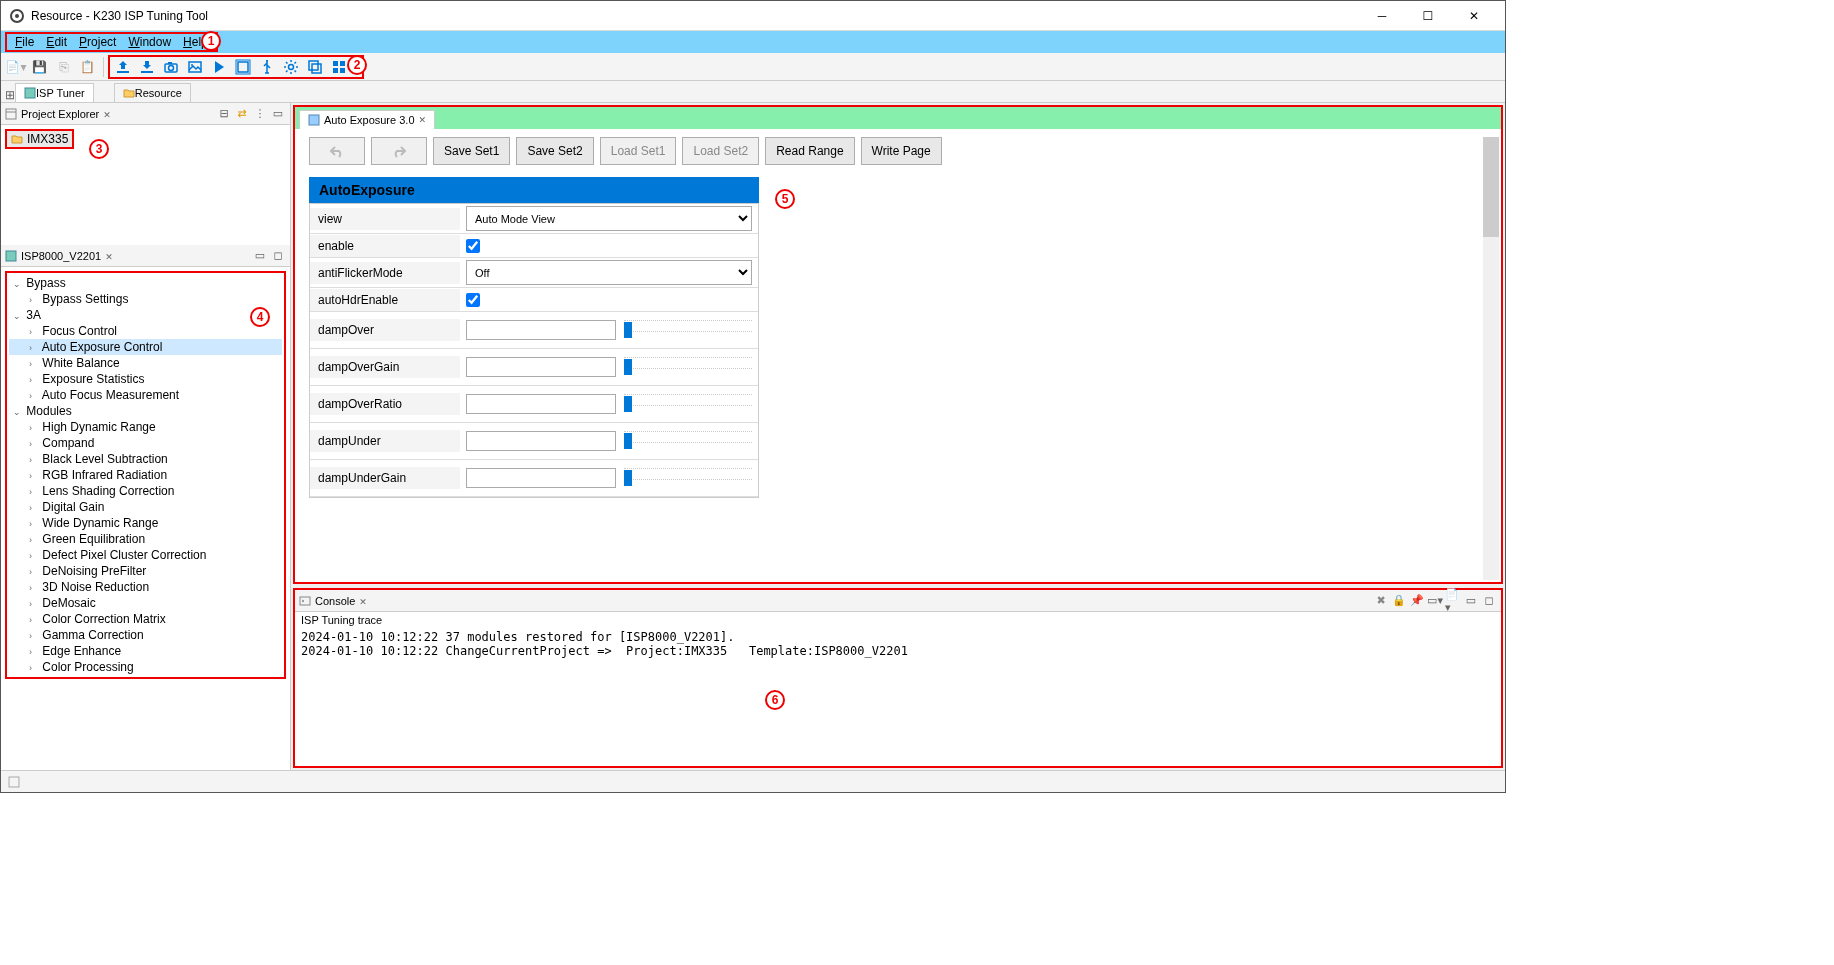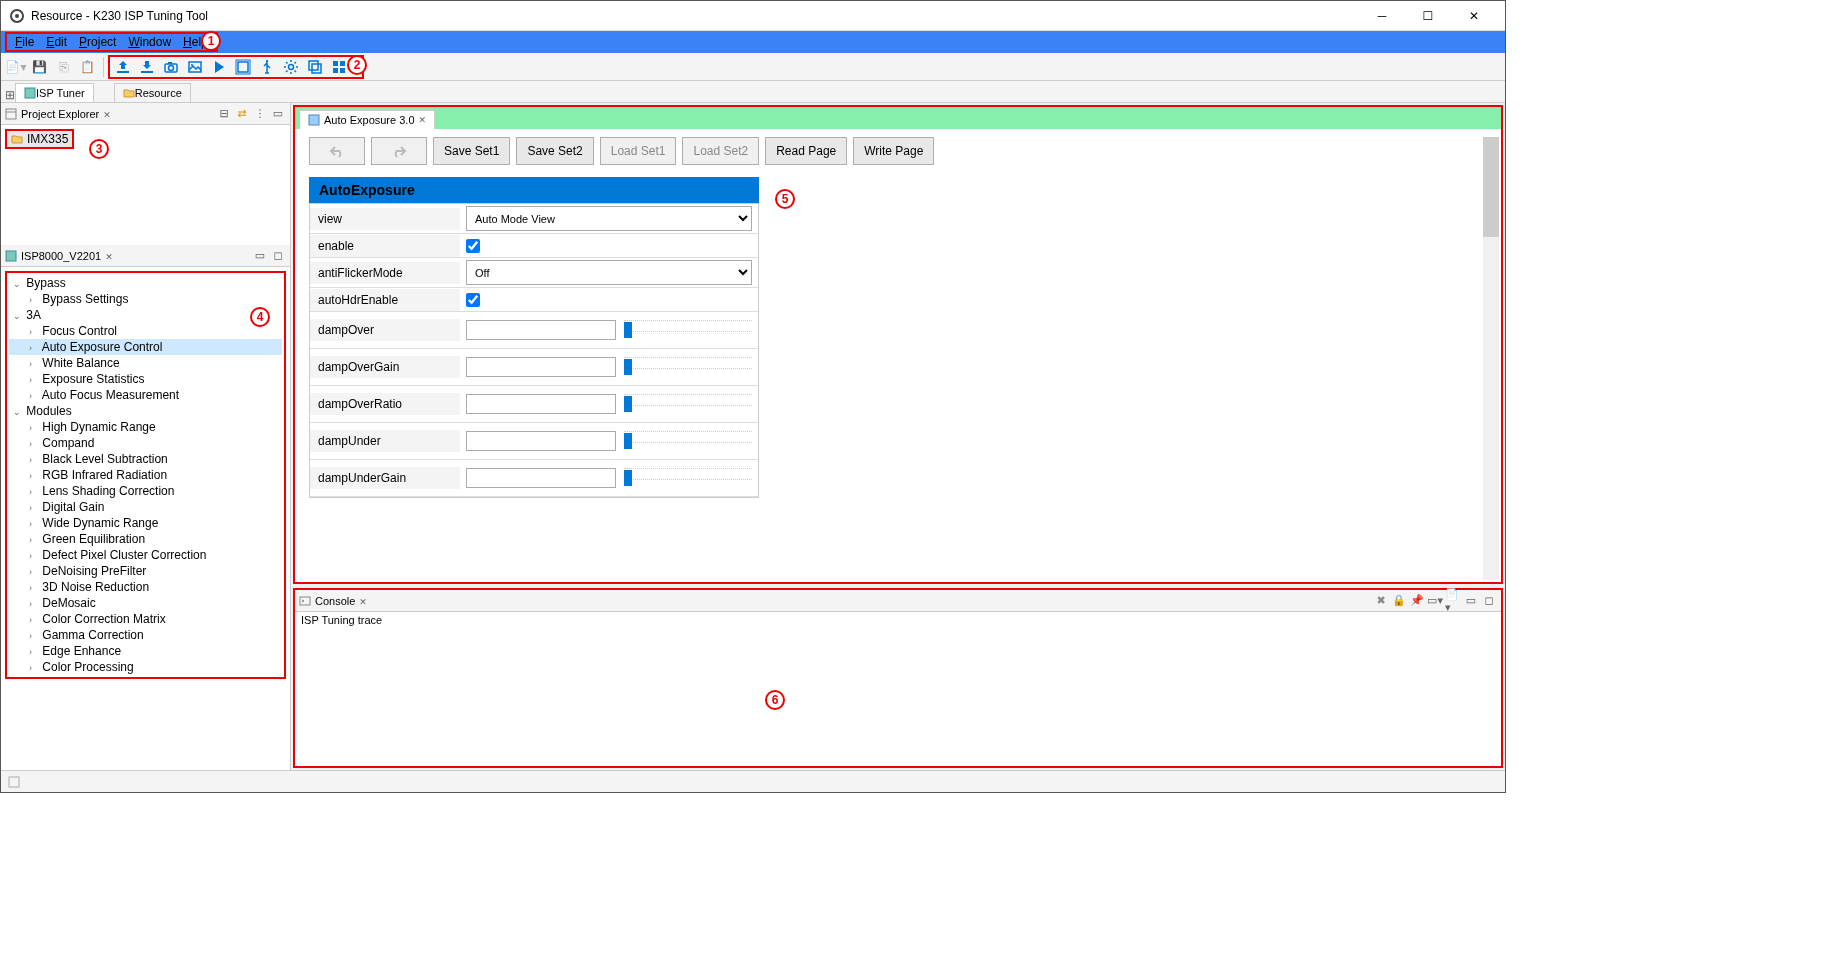--- a/index.html
+++ b/index.html
@@ -3,21 +3,21 @@
 <meta charset="utf-8">
 <style>
 * { box-sizing: border-box; margin: 0; padding: 0; }
 body { font-family: "Segoe UI", Tahoma, sans-serif; font-size: 12px; background: #fff; color: #000; overflow: hidden; }
 .window { width: 1506px; height: 793px; border: 1px solid #555; display: flex; flex-direction: column; background: #f0f0f0; }
 .titlebar { height: 30px; background: #fff; display: flex; align-items: center; padding: 0 8px; border-bottom: 1px solid #ddd; }
 .titlebar-icon { width: 16px; height: 16px; margin-right: 6px; }
 .titlebar-text { flex: 1; font-size: 12px; }
 .titlebar-controls { display: flex; gap: 0; }
 .titlebar-btn { width: 46px; height: 30px; display: flex; align-items: center; justify-content: center; font-size: 12px; cursor: pointer; }
-.menubar { height: 22px; background: #3b82f6; display: flex; align-items: center; padding: 0 4px; gap: 2px; position: relative; }
+.menubar { height: 22px; background: #7dd3fc; display: flex; align-items: center; padding: 0 4px; gap: 2px; position: relative; }
 .menubar-box { border: 2px solid #e00; padding: 0 2px; display: flex; align-items: center; height: 20px; }
 .menu-item { padding: 2px 6px; cursor: pointer; text-decoration: underline; text-decoration-color: transparent; }
 .menu-item::first-letter { text-decoration: underline; }
 .toolbar { height: 28px; background: #f4f4f4; display: flex; align-items: center; padding: 2px 4px; gap: 2px; border-bottom: 1px solid #ccc; position: relative; }
 .toolbar-box { border: 2px solid #e00; display: flex; align-items: center; gap: 2px; padding: 0 2px; height: 24px; }
 .toolbar-btn { width: 22px; height: 22px; display: flex; align-items: center; justify-content: center; cursor: pointer; color: #0078d7; }
 .toolbar-btn.disabled { color: #aaa; }
 .toolbar-sep { width: 1px; height: 20px; background: #ccc; margin: 0 2px; }
 .tabs-row { height: 22px; background: #f4f4f4; display: flex; align-items: flex-end; padding: 0 4px; border-bottom: 1px solid #ccc; }
 .tab { padding: 3px 8px; background: #fff; border: 1px solid #ccc; border-bottom: none; margin-right: 20px; font-size: 11px; display: flex; align-items: flex-end; cursor: pointer; }
@@ -285,21 +285,21 @@
               </button>
             <button class="btn icon-only disabled">
                 <svg width="16" height="16" viewBox="0 0 16 16">
                   <path d="M10 4 L14 8 L10 12 M14 8 H6 A4 4 0 0 0 6 14" fill="none" stroke="#bbb" stroke-width="2"></path>
                 </svg>
               </button>
             <button class="btn">Save Set1</button>
             <button class="btn">Save Set2</button>
             <button class="btn disabled">Load Set1</button>
             <button class="btn disabled">Load Set2</button>
-            <button class="btn">Read Page</button>
+            <button class="btn">Read Range</button>
             <button class="btn">Write Page</button>
           </div>
 
           <div style="width:450px;">
             <div class="section-header">AutoExposure</div>
             <div class="param-grid">
               <div class="param-row">
                 <div class="param-label">view</div>
                 <div class="param-control">
                     <select class="param-select"><option>Auto Mode View</option></select>
@@ -397,20 +397,22 @@
             <span class="panel-header-icon" style="color:#888;">✖</span>
             <span class="panel-header-icon" style="color:#c93;">🔒</span>
             <span class="panel-header-icon">📌</span>
             <span class="panel-header-icon">▭▾</span>
             <span class="panel-header-icon">📄▾</span>
             <span class="panel-header-icon">▭</span>
             <span class="panel-header-icon">◻</span>
           </div>
         </div>
         <div class="console-title">ISP Tuning trace</div>
+        <div class="console-body">2024-01-10 10:12:22 37 modules restored for [ISP8000_V2201].
+2024-01-10 10:12:22 ChangeCurrentProject =&gt;  Project:IMX335   Template:ISP8000_V2201</div>
         <div class="annotation" style="left:470px; top:100px;">6</div>
       </div>
     </div>
   </div>
 
   <div class="statusbar">
     <svg width="14" height="14" viewBox="0 0 14 14">
         <rect x="2" y="2" width="10" height="10" fill="none" stroke="#aaa"></rect>
       </svg>
   </div>

